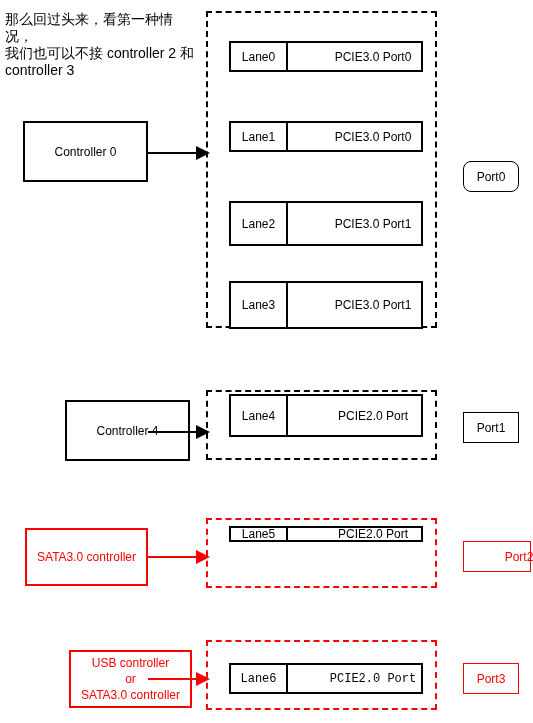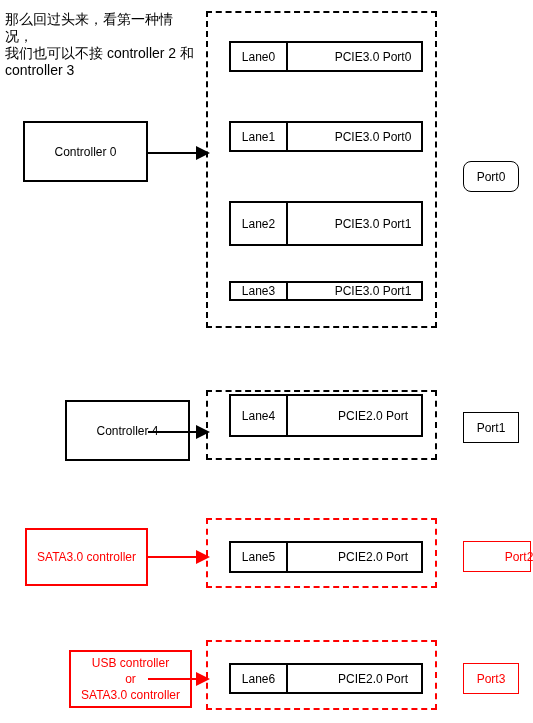--- a/index.html
+++ b/index.html
@@ -125,21 +125,21 @@
 <div class="abs lane" style="left:229px; top:121px; width:194px; height:31px;">
   <div class="lane-id">Lane1</div>
   <div class="lane-desc">PCIE3.0 Port0</div>
 </div>
 
 <div class="abs lane" style="left:229px; top:201px; width:194px; height:45px;">
   <div class="lane-id">Lane2</div>
   <div class="lane-desc">PCIE3.0 Port1</div>
 </div>
 
-<div class="abs lane" style="left:229px; top:281px; width:194px; height:20px;">
+<div class="abs lane" style="left:229px; top:281px; width:194px; height:48px;">
   <div class="lane-id">Lane3</div>
   <div class="lane-desc">PCIE3.0 Port1</div>
 </div>
 
 <div class="abs port" style="left:463px; top:161px; width:56px; height:31px;border-radius:8px;">
   <span>Port0</span>
 </div>
 
 <div class="abs ctrl" style="left:23px; top:400px; width:125px; height:61px;margin-left:42px;">
   <span class="ctrl-label">Controller 4</span>
@@ -165,21 +165,21 @@
   <span class="ctrl-label">SATA3.0 controller</span>
 </div>
 
 <svg class="arrow" style="left:148px; top:547px; width:62px; height:20px;" width="62" height="20" viewBox="0 0 62 20">
   <line x1="0" y1="10" x2="50" y2="10" stroke="#fe0000" stroke-width="2"></line>
   <polygon points="48,3 62,10 48,17" fill="#fe0000"></polygon>
 </svg>
 
 <div class="abs group red" style="left:206px; top:518px; width:231px; height:70px;"></div>
 
-<div class="abs lane" style="left:229px; top:541px; width:194px; height:32px;text-align:center;">
+<div class="abs lane" style="left:229px; top:526px; width:194px; height:16px;text-align:center;">
   <div class="lane-id">Lane5</div>
   <div class="lane-desc">PCIE2.0 Port</div>
 </div>
 
 <div class="abs port red" style="left:463px; top:541px; width:68px; height:31px;padding-left:44px;">
   <span>Port2</span>
 </div>
 
 <div class="abs ctrl red" style="left:25px; top:650px; width:123px; height:58px;margin-left:44px;">
   <span class="ctrl-label">USB controller
@@ -187,20 +187,20 @@
 SATA3.0 controller</span>
 </div>
 
 <svg class="arrow" style="left:148px; top:669px; width:62px; height:20px;" width="62" height="20" viewBox="0 0 62 20">
   <line x1="0" y1="10" x2="50" y2="10" stroke="#fe0000" stroke-width="2"></line>
   <polygon points="48,3 62,10 48,17" fill="#fe0000"></polygon>
 </svg>
 
 <div class="abs group red" style="left:206px; top:640px; width:231px; height:70px;"></div>
 
-<div class="abs lane" style="left:229px; top:663px; width:194px; height:31px;">
+<div class="abs lane" style="left:229px; top:663px; width:194px; height:31px;font-family:Liberation Mono, monospace;">
   <div class="lane-id">Lane6</div>
   <div class="lane-desc">PCIE2.0 Port</div>
 </div>
 
 <div class="abs port red" style="left:463px; top:663px; width:56px; height:31px;">
   <span>Port3</span>
 </div>
 
 </body></html>

